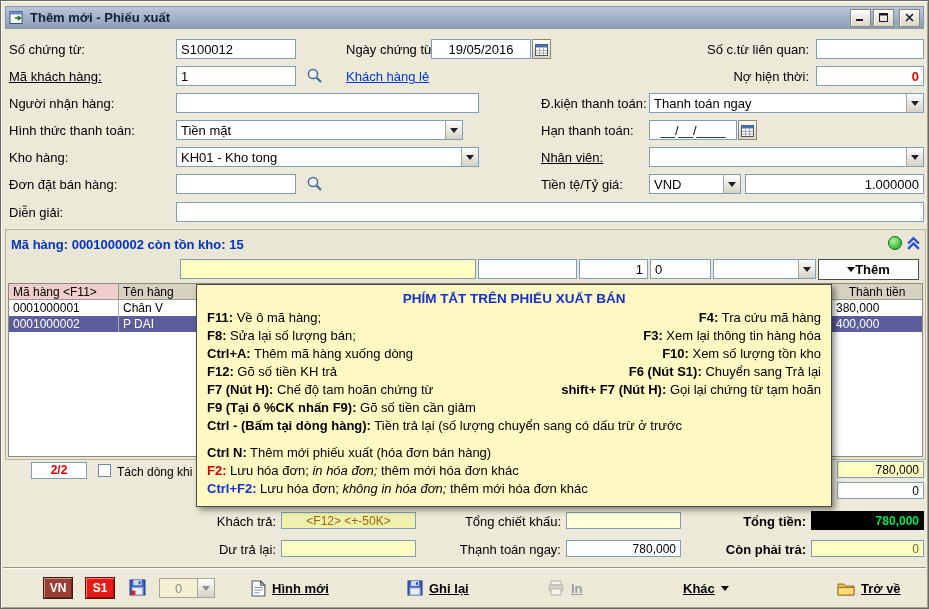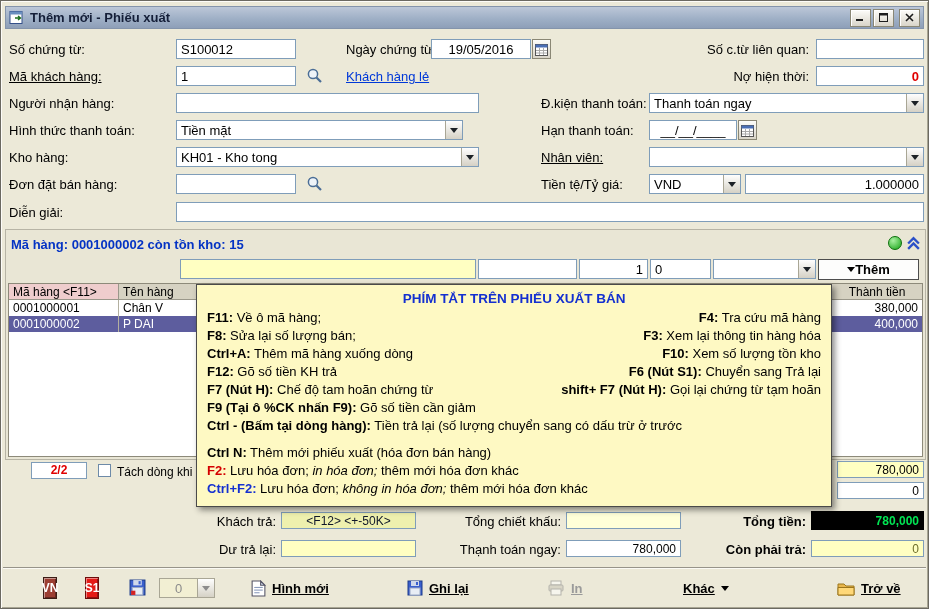--- a/index.html
+++ b/index.html
@@ -42,42 +42,42 @@
 .ghead{display:flex;height:16px;background:#d6d2c2;border-bottom:1px solid #9a978a;font-size:12px}
 .gc{padding:1px 4px;white-space:nowrap;overflow:hidden}
 .c-code{width:110px;border-right:1px solid #b3b0a0}
 .c-name{width:183px;border-right:1px solid #e3e1d5}
 .c-fill{flex:1}
 .c-total{width:90px}
 .ghead .c-code{background:#efcdcd;border-right:1px solid #9a978a}
 .ghead .c-name,.ghead .c-fill{border-right:1px solid #9a978a}
 .ghead .c-total{text-align:center}
 .grow{display:flex;height:16px;font-size:12px;align-items:center}
-.grow .c-total{text-align:right}
+.grow .c-total{text-align:left}
 .grow.sel{background:#5d5d9e;color:#fff}
 .pagebox{position:absolute;left:30px;top:461px;width:56px;height:17px;background:#fff;border:1px solid #7f9db9;
   color:#e00000;font-size:12px;font-weight:bold;text-align:center;line-height:15px}
 .checkbox{position:absolute;left:97px;top:463px;width:13px;height:13px;background:#fff;border:1px solid #6d8aa8;cursor:pointer}
 .popup{position:absolute;left:195px;top:283px;width:636px;background:#fef9c3;border:1px solid #4a4a4a;
   box-shadow:3px 3px 6px rgba(0,0,0,.45);padding:6px 10px 8px;z-index:50}
 .popup-title{text-align:center;color:#1430d0;font-weight:bold;font-size:13.5px;margin-bottom:3px}
 .pline{display:flex;justify-content:space-between;font-size:13px;line-height:18px;white-space:nowrap}
 .sline{font-size:13px;line-height:18px;white-space:nowrap}
 .gap{height:9px}
 .k{font-weight:bold}
 .k.red{color:#d40000}
 .k.blue{color:#1430d0}
 .slbl{position:absolute;font-size:13px;white-space:nowrap}
 .sfield{position:absolute;height:17px;border:1px solid #7f9db9;font-size:12px;padding:1px 4px;font-family:inherit;outline:none}
 .toolsep{position:absolute;left:2px;right:2px;top:566px;height:2px;border-top:1px solid #97948a;border-bottom:1px solid #fbfaf4}
 .toolbtn{position:absolute;top:575px;height:24px;display:flex;align-items:center;gap:6px;cursor:pointer;background:none;border:none;font-family:inherit}
 .toolbtn .t{font-size:13px;font-weight:bold;color:#000;text-decoration:underline;white-space:nowrap}
 .toolbtn.disabled .t{color:#9a9a9a}
 .toolbtn.disabled svg{opacity:.55}
-.sqbtn{position:absolute;top:576px;width:14px;height:22px;color:#fff;font-size:12px;font-weight:bold;
+.sqbtn{position:absolute;top:576px;width:30px;height:22px;color:#fff;font-size:12px;font-weight:bold;
   display:flex;align-items:center;justify-content:center;border:1px solid #3c1c14;
   box-shadow:inset 1px 1px 0 rgba(255,255,255,.45), inset -1px -1px 0 rgba(0,0,0,.35);cursor:pointer}
 </style>
 </head>
 <body>
 
 <div class="win">
 
   <div class="titlebar">
     <span style="display:flex">
@@ -243,21 +243,21 @@
     </div>
   </div>
 
   <div class="pagebox">2/2</div>
   <div class="checkbox"></div>
   <div class="lbl" style="left:116px;top:464px;font-size:12px">Tách dòng khi</div>
   <input class="sfield right" style="left: 836px; top: 460px; width: 87px; background: rgb(255, 255, 194); text-align: right;" readonly="" value="780,000">
   <input class="sfield right" style="left: 836px; top: 481px; width: 87px; background: rgb(255, 255, 255); text-align: right;" readonly="" value="0">
 
   <div class="slbl r" style="left:190px;top:513px;width:85px;text-align:right">Khách trả:</div>
-  <input class="sfield" style="left: 280px; top: 511px; width: 135px; background: rgb(238, 240, 174); text-align: center; color: #0f172a;" value="&lt;F12&gt; &lt;+-50K&gt;">
+  <input class="sfield" style="left: 280px; top: 511px; width: 135px; background: rgb(238, 240, 174); text-align: center; color: #a16207;" value="&lt;F12&gt; &lt;+-50K&gt;">
   <div class="slbl" style="left:450px;top:513px;width:110px;text-align:right">Tổng chiết khấu:</div>
   <input class="sfield" style="left: 565px; top: 511px; width: 115px; background: rgb(255, 255, 216);" value="">
   <div class="slbl" style="left:720px;top:513px;width:85px;text-align:right;font-weight:bold">Tổng tiền:</div>
   <input class="sfield" style="left: 810px; top: 510px; width: 113px; height: 19px; background: rgb(0, 0, 0); color: rgb(0, 229, 83); font-weight: bold; text-align: right; border: 1px solid rgb(0, 0, 0);" readonly="" value="780,000">
 
   <div class="slbl" style="left:190px;top:541px;width:85px;text-align:right">Dư trả lại:</div>
   <input class="sfield" style="left: 280px; top: 539px; width: 135px; background: rgb(255, 255, 194);" readonly="" value="">
   <div class="slbl" style="left:450px;top:541px;width:110px;text-align:right">Thạnh toán ngay:</div>
   <input class="sfield" style="left: 565px; top: 539px; width: 115px; background: rgb(255, 255, 255); text-align: right;" value="780,000">
   <div class="slbl" style="left:720px;top:541px;width:85px;text-align:right;font-weight:bold">Còn phải trả:</div>

